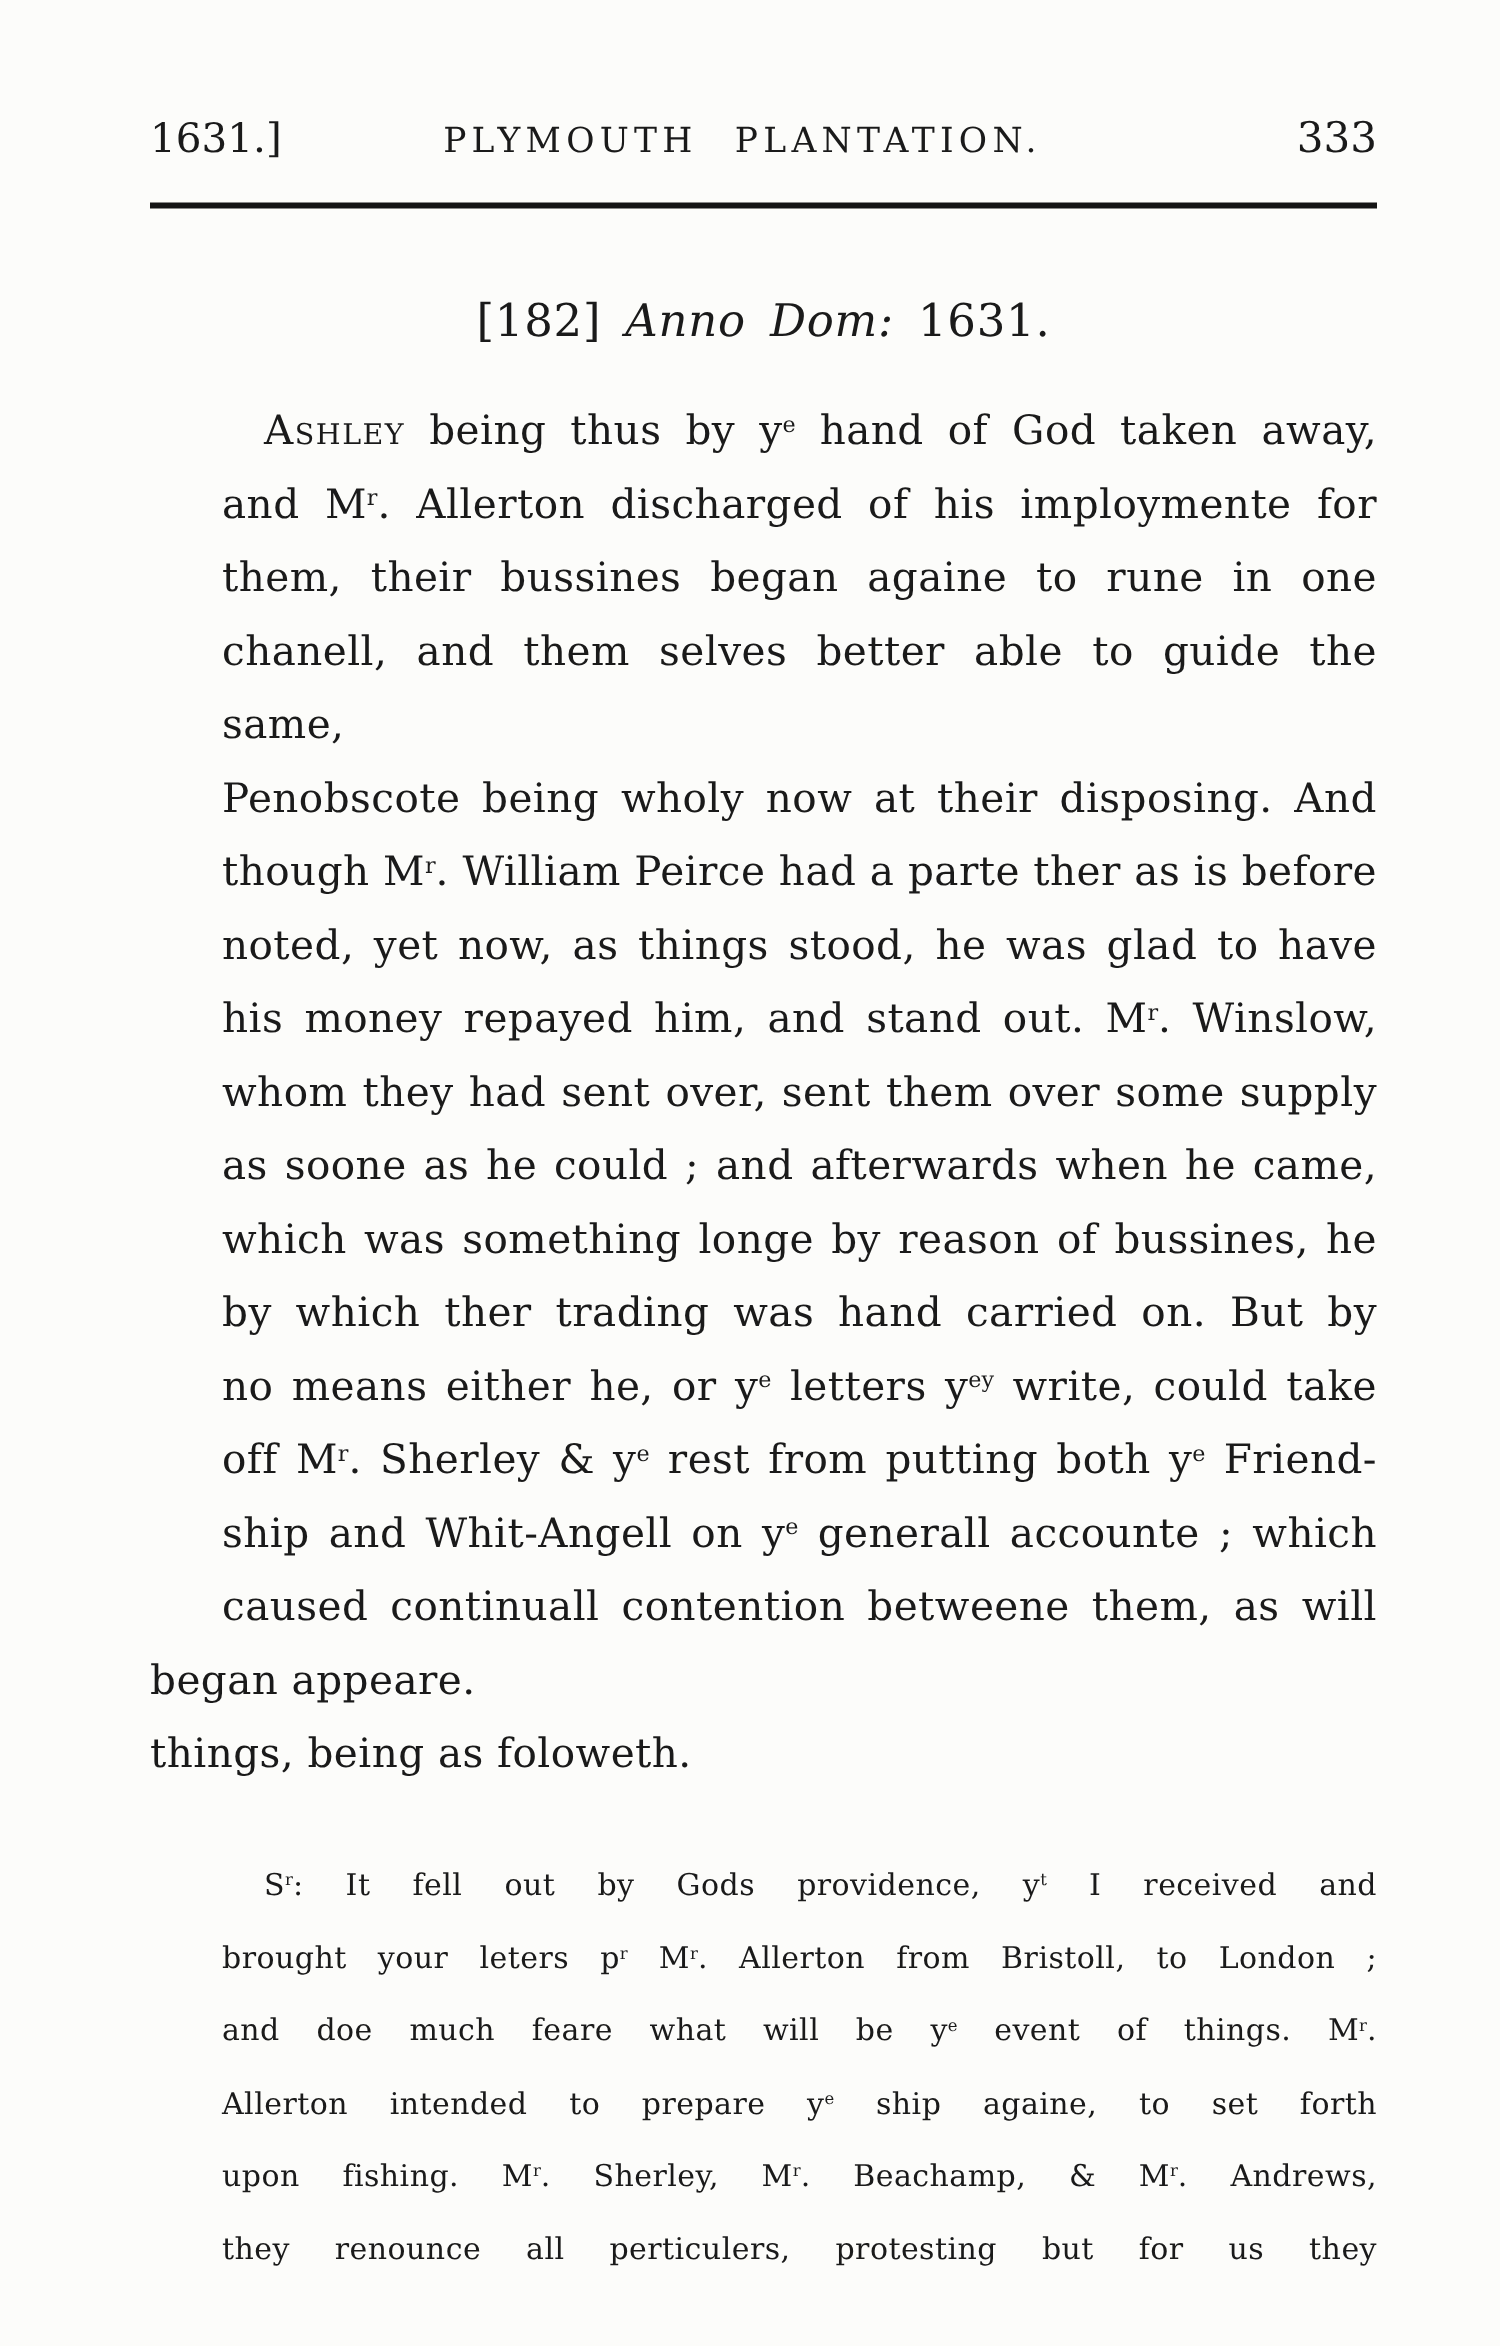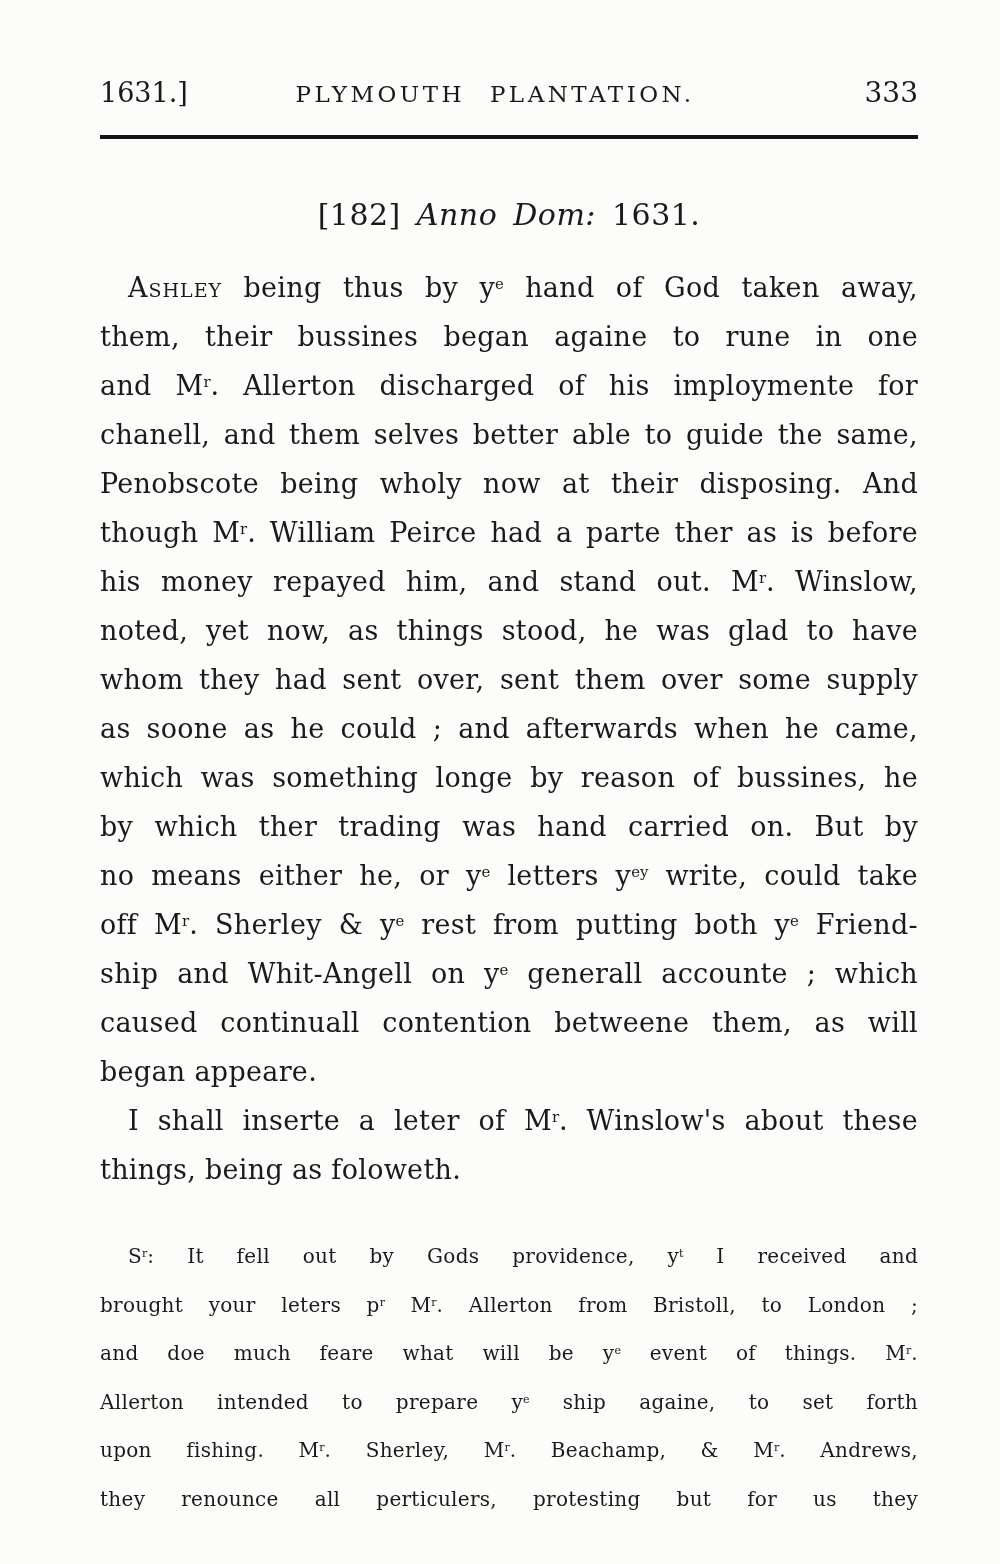--- a/index.html
+++ b/index.html
@@ -66,20 +66,21 @@
   .body-para .line { line-height: 49px; }
   .letter-para { font-size: 20px; margin-top: 38px; }
   .letter-para .line { line-height: 48.5px; }
   .line {
     letter-spacing: 0.3px;
     text-align: left;
   }
   .line.justify {
     text-align: justify;
     text-align-last: justify;
+    margin-left: 48px;
   }
   .line.indent { text-indent: 28px; }
   sup {
     font-size: 0.55em;
     vertical-align: 0.55em;
     line-height: 0;
     letter-spacing: 0;
   }
   .sc {
     font-variant: small-caps;
@@ -95,39 +96,38 @@
     <span class="header-running-title">PLYMOUTH PLANTATION.</span>
     <span class="header-page-number">333</span>
   </div>
   <div class="rule"></div>
 
   <h1 class="section-title">[182] <em>Anno Dom:</em> 1631.</h1>
 
   <div class="body-block">
     <div class="para body-para">
         <div class="line justify indent"><span class="sc">Ashley</span> being thus by y<sup>e</sup> hand of God taken away,</div>
+        <div class="line justify">and M<sup>r</sup>. Allerton discharged of his imploymente for</div>
         <div class="line justify">them, their bussines began againe to rune in one</div>
-        <div class="line justify">and M<sup>r</sup>. Allerton discharged of his imploymente for</div>
         <div class="line justify">chanell, and them selves better able to guide the same,</div>
         <div class="line justify">Penobscote being wholy now at their disposing. And</div>
         <div class="line justify">though M<sup>r</sup>. William Peirce had a parte ther as is before</div>
+        <div class="line justify">noted, yet now, as things stood, he was glad to have</div>
         <div class="line justify">his money repayed him, and stand out. M<sup>r</sup>. Winslow,</div>
-        <div class="line justify">noted, yet now, as things stood, he was glad to have</div>
         <div class="line justify">whom they had sent over, sent them over some supply</div>
         <div class="line justify">as soone as he could ; and afterwards when he came,</div>
         <div class="line justify">which was something longe by reason of bussines, he</div>
         <div class="line justify">by which ther trading was hand carried on. But by</div>
         <div class="line justify">no means either he, or y<sup>e</sup> letters y<sup>ey</sup> write, could take</div>
         <div class="line justify">off M<sup>r</sup>. Sherley &amp; y<sup>e</sup> rest from putting both y<sup>e</sup> Friend-</div>
         <div class="line justify">ship and Whit-Angell on y<sup>e</sup> generall accounte ; which</div>
         <div class="line justify">caused continuall contention betweene them, as will</div>
         <div class="line">began appeare.</div>
       </div>
     <div class="para body-para">
-        <div class="line justify indent">I shall inserte a leter of M<sup>r</sup>. Winslow's about these</div>
         <div class="line">things, being as foloweth.</div>
       </div>
     <div class="para letter-para">
         <div class="line justify indent">S<sup>r</sup>: It fell out by Gods providence, y<sup>t</sup> I received and</div>
         <div class="line justify">brought your leters p<sup>r</sup> M<sup>r</sup>. Allerton from Bristoll, to London ;</div>
         <div class="line justify">and doe much feare what will be y<sup>e</sup> event of things. M<sup>r</sup>.</div>
         <div class="line justify">Allerton intended to prepare y<sup>e</sup> ship againe, to set forth</div>
         <div class="line justify">upon fishing. M<sup>r</sup>. Sherley, M<sup>r</sup>. Beachamp, &amp; M<sup>r</sup>. Andrews,</div>
         <div class="line justify">they renounce all perticulers, protesting but for us they</div>
       </div>

